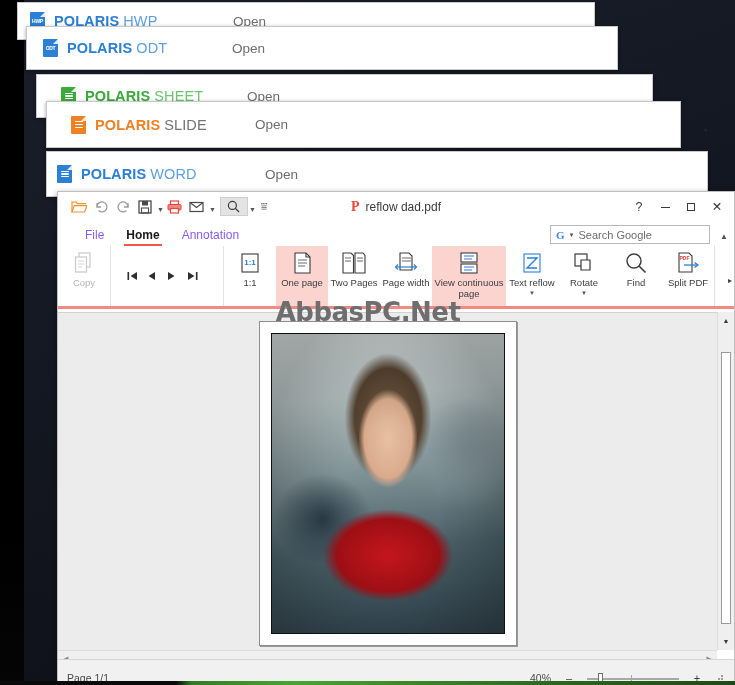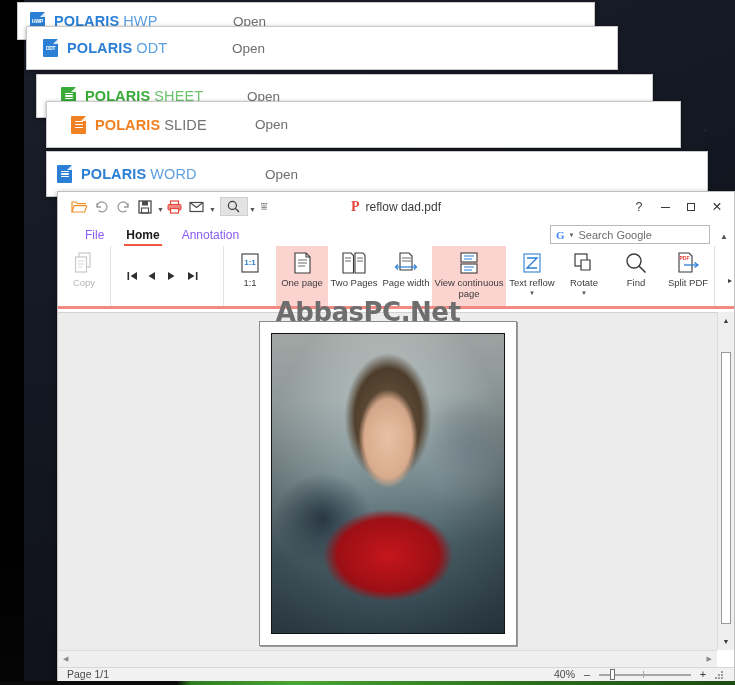--- a/index.html
+++ b/index.html
@@ -251,27 +251,27 @@
   }
   #hscroll {
     position: absolute; left: 0; right: 17px; bottom: 17px; height: 17px;
     background: #efefef; border-top: 1px solid #dcdcdc;
     display: flex; align-items: center; justify-content: space-between;
     padding: 0 5px; font-size: 7px; color: #8a8a8a;
   }
 
   
   #status {
-    position: absolute; left: 0; right: 0; bottom: 0; height: 17px;
+    position: absolute; left: 0; right: 0; bottom: 0; height: 25px;
     background: #f1f1f1; border-top: 1px solid #d6d6d6;
-    display: flex; align-items: flex-start;
+    display: flex; align-items: flex-end;
     font-size: 10.5px; color: #4a4a4a;
   }
   #pagecount { margin-left: 9px; }
-  #zoomarea { margin-left: auto; display: flex; align-items: center; gap: 7px; padding-right: 7px; }
+  #zoomarea { margin-left: auto; display: flex; align-items: center; gap: 13px; padding-right: 7px; }
   #zoompct { font-size: 10.5px; color: #4a4a4a; }
   #zminus, #zplus { font-size: 11px; color: #3a3a3a; width: 10px; text-align:center; }
   #slider { width: 92px; height: 11px; position: relative; }
   #strack { position: absolute; top: 5px; left: 0; right: 0; height: 2px; background: #a8a8a8; }
   #stick { position: absolute; top: 2px; left: 48%; width: 1px; height: 7px; background: #a8a8a8; }
   #sthumb { position: absolute; top: 0; left: 11px; width: 5px; height: 11px; background: #fff; border: 1px solid #6f6f6f; }
   #grip { width: 10px; height: 10px; margin-right: 2px; position: relative; }
   #grip i { position: absolute; width: 2px; height: 2px; background: #9b9b9b; }
 
   

